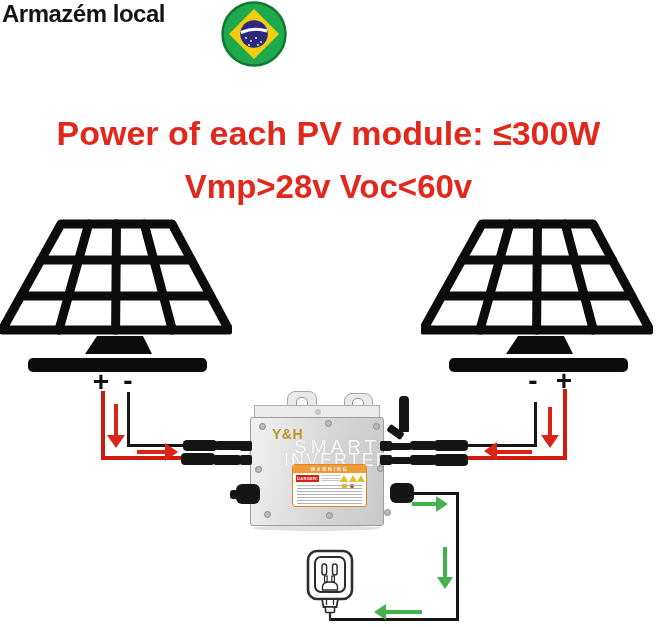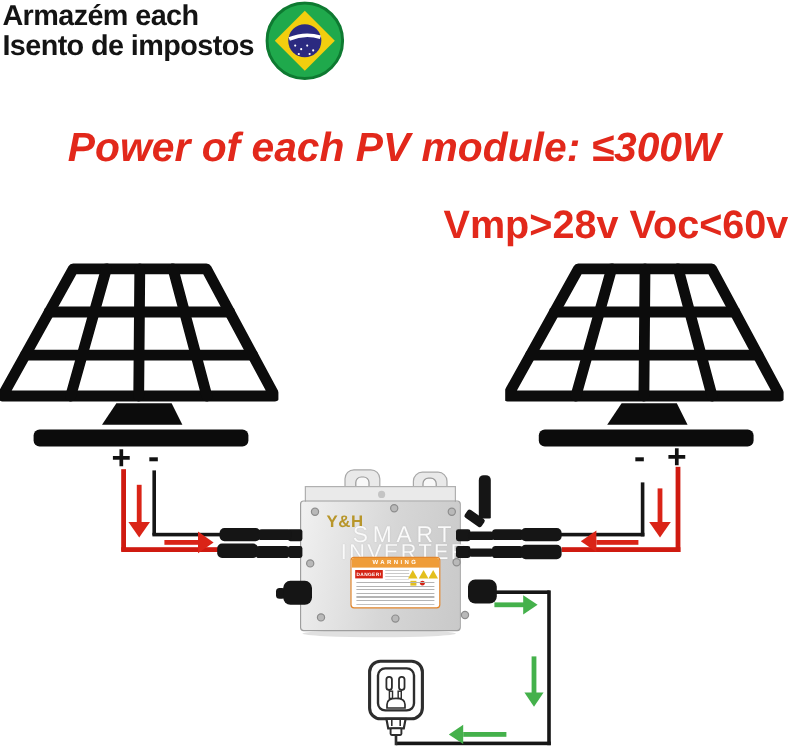--- a/index.html
+++ b/index.html
@@ -48,41 +48,40 @@
   .shadow{position:absolute;left:252px;top:525px;width:128px;height:6px;border-radius:50%;background:rgba(0,0,0,0.12);}
   .antv{position:absolute;left:399px;top:396px;width:10px;height:36px;background:#151515;border-radius:4px 4px 1px 1px;}
   .antb{position:absolute;left:387px;top:428px;width:17px;height:8px;background:#151515;border-radius:2px;transform:rotate(35deg);}
 </style>
 </head>
 <body>
 
 <div id="canvas">
 
   <div class="abs promo" style="left:2px;top:1px;">
-    <div>Armazém each</div>
-    <div>Isento de impostos</div>
+    <div>Armazém local</div>
   </div>
 
   <svg class="abs" style="left:221px;top:1px;" width="66" height="66" viewBox="0 0 66 66">
     <circle cx="33" cy="33" r="31.5" fill="#1fa94c" stroke="#0e7a31" stroke-width="2.5"></circle>
     <polygon points="33,8 58,33 33,58 8,33" fill="#f2ce0e"></polygon>
     <circle cx="33" cy="33" r="13.8" fill="#2b2a80"></circle>
     <path d="M20 31.5 Q33 26 46 30" stroke="#ffffff" stroke-width="3" fill="none"></path>
     <g fill="#ffffff">
       <circle cx="25" cy="37" r="0.9"></circle>
         <circle cx="30" cy="40" r="0.9"></circle>
         <circle cx="35" cy="37" r="0.9"></circle>
       <circle cx="40" cy="41" r="0.9"></circle>
         <circle cx="28" cy="44" r="0.9"></circle>
         <circle cx="37" cy="44" r="0.9"></circle>
     </g>
   </svg>
 
-  <div class="center-line spec" style="top:104px;font-size:34px;font-style:italic;">Power of each PV module: ≤300W</div>
-  <div class="center-line spec" style="top:168px;text-align:right;">Vmp&gt;28v Voc&lt;60v</div>
+  <div class="center-line spec" style="top:114px;font-size:34px;">Power of each PV module: ≤300W</div>
+  <div class="center-line spec" style="top:168px;">Vmp&gt;28v Voc&lt;60v</div>
 
   <svg class="abs" style="left:0;top:215px;" width="232" height="160" viewBox="0 0 232 160">
     <g fill="none" stroke="#0c0c0c" stroke-width="9" stroke-linejoin="round" stroke-linecap="round">
       <polygon points="61,9 172,9 229,115 2,115" fill="#ffffff"></polygon>
       <line x1="88.7" y1="9" x2="58.9" y2="115"></line>
       <line x1="116.5" y1="9" x2="115.6" y2="115"></line>
       <line x1="144.2" y1="9" x2="172.4" y2="115"></line>
       <line x1="40.9" y1="45" x2="191.4" y2="45"></line>
       <line x1="21" y1="81" x2="210.7" y2="81"></line>
     </g>

